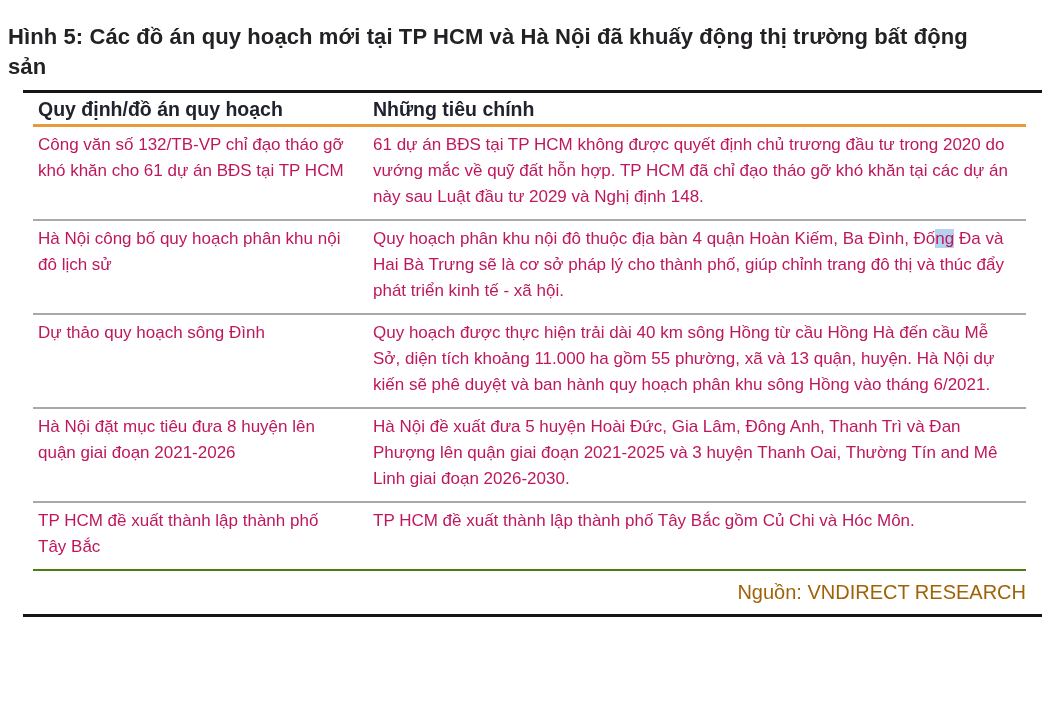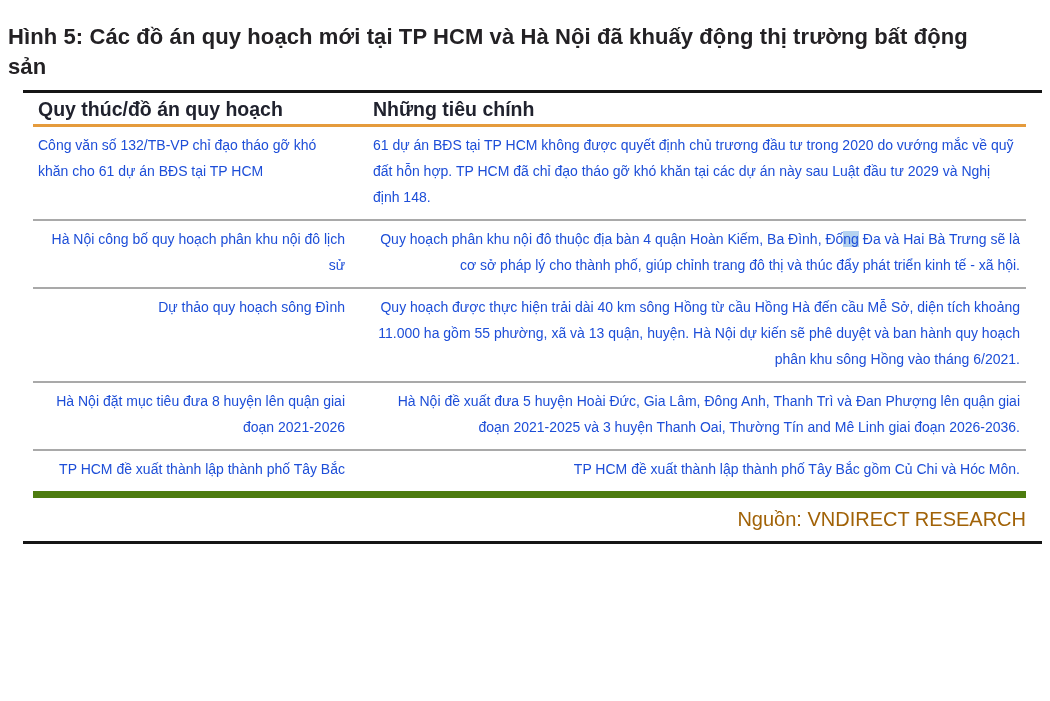--- a/index.html
+++ b/index.html
@@ -41,29 +41,29 @@
     font-weight: bold;
     color: #20222e;
     line-height: 24px;
     padding: 4px 0 3px 0;
     border-bottom: 3px solid #e59b3c;   
   }
   thead th.first { padding-left: 5px; }
 
   tbody td {
     vertical-align: top;
-    font-size: 14px;
+    font-size: 17px;
     line-height: 26px;
-    color: #1d4ed8;
+    color: #be185d;
     padding: 5px 0 9px 0;
   }
   tbody td.reg  { padding-left: 5px; padding-right: 28px; }
   tbody td.keyp { padding-right: 6px; }
-  tbody tr + tr td { border-top: 2px solid #a9a9a9; text-align: right; }
-  tbody tr:last-child td { border-bottom: 7px solid #4d7c0f; margin-top: 23px; }
+  tbody tr + tr td { border-top: 2px solid #a9a9a9; }
+  tbody tr:last-child td { border-bottom: 2px solid #4d7c0f; margin-top: 23px; }
 
   .hl {                                  
     background: #b5d3f0;
   }
 
   .source-row {
     text-align: right;
     padding: 9px 16px 10px 0;
     font-size: 20px;
     line-height: 24px;
@@ -79,40 +79,40 @@
 
   <div class="table-block">
 
     <table class="planning-table">
       <colgroup>
           <col class="c1">
           <col class="c2">
         </colgroup>
       <thead>
         <tr>
-          <th class="first">Quy thúc/đồ án quy hoạch</th>
+          <th class="first">Quy định/đồ án quy hoạch</th>
           <th>Những tiêu chính</th>
         </tr>
       </thead>
       <tbody>
         <tr>
           <td class="reg">Công văn số 132/TB-VP chỉ đạo tháo gỡ khó khăn cho 61 dự án BĐS tại TP HCM</td>
           <td class="keyp">61 dự án BĐS tại TP HCM không được quyết định chủ trương đầu tư trong 2020 do vướng mắc về quỹ đất hỗn hợp. TP HCM đã chỉ đạo tháo gỡ khó khăn tại các dự án này sau Luật đầu tư 2029 và Nghị định 148.</td>
         </tr>
         <tr>
           <td class="reg">Hà Nội công bố quy hoạch phân khu nội đô lịch sử</td>
           <td class="keyp"><span>Quy hoạch phân khu nội đô thuộc địa bàn 4 quận Hoàn Kiếm, Ba Đình, Đố</span><span class="hl">ng</span><span> Đa và Hai Bà Trưng sẽ là cơ sở pháp lý cho thành phố, giúp chỉnh trang đô thị và thúc đẩy phát triển kinh tế - xã hội.</span></td>
         </tr>
         <tr>
           <td class="reg">Dự thảo quy hoạch sông Đình</td>
           <td class="keyp">Quy hoạch được thực hiện trải dài 40 km sông Hồng từ cầu Hồng Hà đến cầu Mễ Sở, diện tích khoảng 11.000 ha gồm 55 phường, xã và 13 quận, huyện. Hà Nội dự kiến sẽ phê duyệt và ban hành quy hoạch phân khu sông Hồng vào tháng 6/2021.</td>
         </tr>
         <tr>
           <td class="reg">Hà Nội đặt mục tiêu đưa 8 huyện lên quận giai đoạn 2021-2026</td>
-          <td class="keyp">Hà Nội đề xuất đưa 5 huyện Hoài Đức, Gia Lâm, Đông Anh, Thanh Trì và Đan Phượng lên quận giai đoạn 2021-2025 và 3 huyện Thanh Oai, Thường Tín and Mê Linh giai đoạn 2026-2036.</td>
+          <td class="keyp">Hà Nội đề xuất đưa 5 huyện Hoài Đức, Gia Lâm, Đông Anh, Thanh Trì và Đan Phượng lên quận giai đoạn 2021-2025 và 3 huyện Thanh Oai, Thường Tín and Mê Linh giai đoạn 2026-2030.</td>
         </tr>
         <tr>
           <td class="reg">TP HCM đề xuất thành lập thành phố Tây Bắc</td>
           <td class="keyp">TP HCM đề xuất thành lập thành phố Tây Bắc gồm Củ Chi và Hóc Môn.</td>
         </tr>
       </tbody>
     </table>
 
     <div class="source-row">
       <span>Nguồn: VNDIRECT RESEARCH</span>

